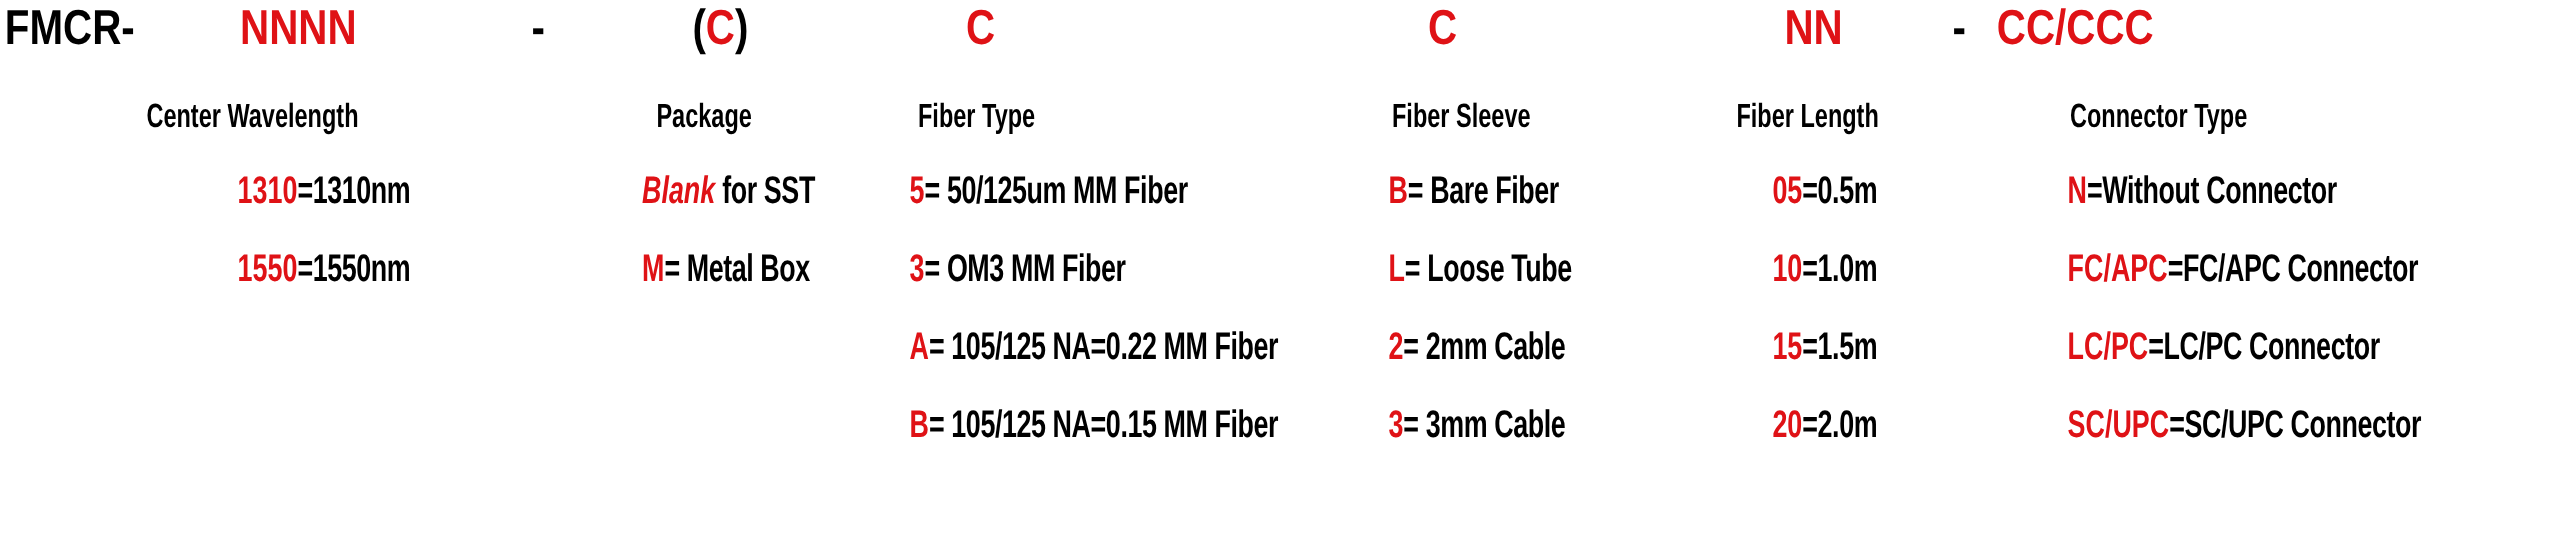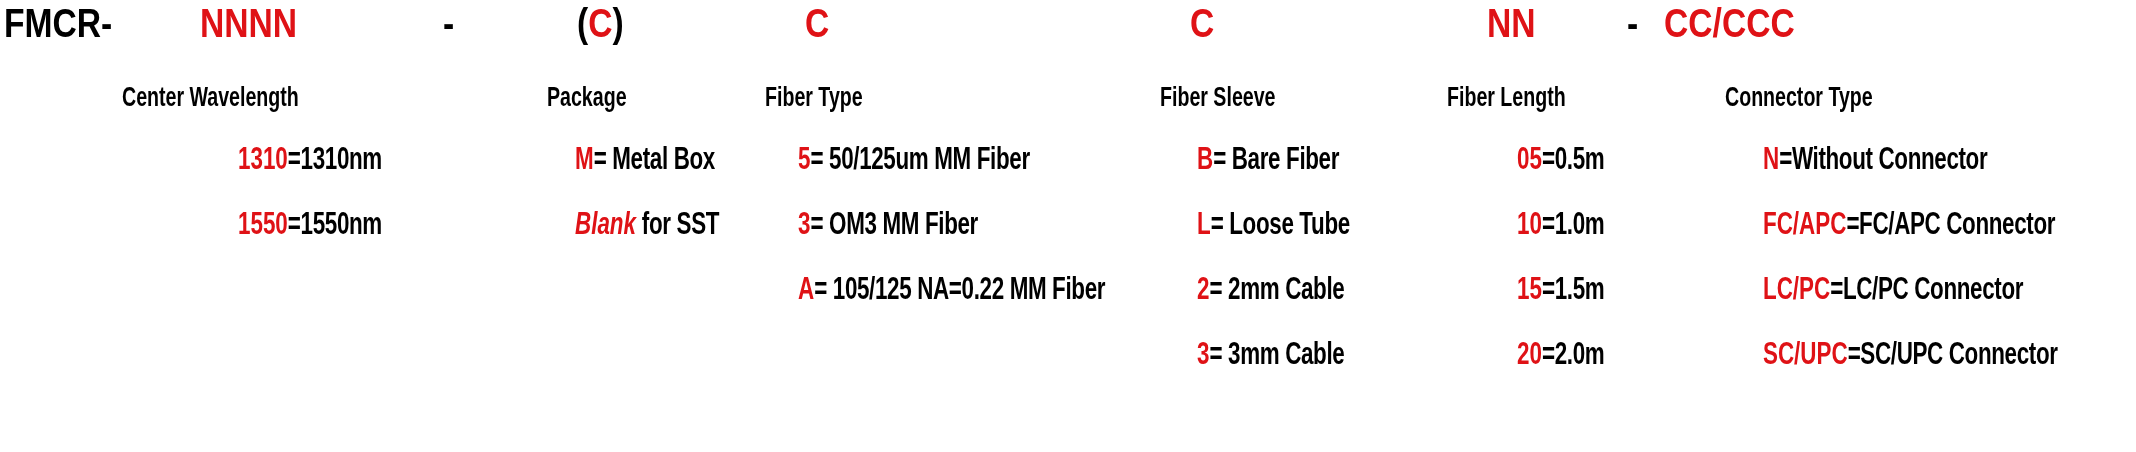--- a/index.html
+++ b/index.html
@@ -22,21 +22,21 @@
   .red { color: var(--red, #df1216); }
 
   
   .col { position: absolute; top: 0; height: 100%; }
   .col-title {
     position: absolute; top: 82px;
     font-size: 28px; font-weight: bold; 
     line-height: 30px; white-space: nowrap;
   }
   .col-title .sqt { display: inline-block; transform: scaleX(0.70); transform-origin: 0 50%; white-space: nowrap; }
-  .col-options { position: absolute; top: 142px; margin-left: 40px; }
+  .col-options { position: absolute; top: 142px; }
   .opt { line-height: 32px; margin-bottom: 33px; font-size: 32px; font-weight: bold; white-space: nowrap; }
   .opt .squeeze { display: inline-block; transform: scaleX(0.70); transform-origin: 0 50%; white-space: nowrap; }
   .opt-code { color: var(--red, #df1216); }
   .opt-code.italic { font-style: italic; }
   .opt-text { color: var(--ink, #000000); letter-spacing: -0.5px; }
 </style>
 </head>
 <body>
 
 <div class="page">
@@ -57,31 +57,32 @@
     <div class="col-title" style="left:2px"><span class="sqt">Center Wavelength</span></div>
     <div class="col-options" style="left:78px">
         <div class="opt"><span class="squeeze"><span class="opt-code">1310</span><span class="opt-text">=1310nm</span></span></div>
         <div class="opt"><span class="squeeze"><span class="opt-code">1550</span><span class="opt-text">=1550nm</span></span></div>
       </div>
   </div>
 
   <div class="col" style="left:535px">
     <div class="col-title" style="left:12px"><span class="sqt">Package</span></div>
     <div class="col-options" style="left:0px">
+        <div class="opt"><span class="squeeze"><span class="opt-code italic">Blank</span><span class="opt-text"> for SST</span></span></div>
         <div class="opt"><span class="squeeze"><span class="opt-code">M</span><span class="opt-text">= Metal Box</span></span></div>
-        <div class="opt"><span class="squeeze"><span class="opt-code italic">Blank</span><span class="opt-text"> for SST</span></span></div>
       </div>
   </div>
 
   <div class="col" style="left:758px">
     <div class="col-title" style="left:7px"><span class="sqt">Fiber Type</span></div>
     <div class="col-options" style="left:0px">
         <div class="opt"><span class="squeeze"><span class="opt-code">5</span><span class="opt-text">= 50/125um MM Fiber</span></span></div>
         <div class="opt"><span class="squeeze"><span class="opt-code">3</span><span class="opt-text">= OM3 MM Fiber</span></span></div>
         <div class="opt"><span class="squeeze"><span class="opt-code">A</span><span class="opt-text">= 105/125 NA=0.22 MM Fiber</span></span></div>
+        <div class="opt"><span class="squeeze"><span class="opt-code">B</span><span class="opt-text">= 105/125 NA=0.15 MM Fiber</span></span></div>
       </div>
   </div>
 
   <div class="col" style="left:1157px">
     <div class="col-title" style="left:3px"><span class="sqt">Fiber Sleeve</span></div>
     <div class="col-options" style="left:0px">
         <div class="opt"><span class="squeeze"><span class="opt-code">B</span><span class="opt-text">= Bare Fiber</span></span></div>
         <div class="opt"><span class="squeeze"><span class="opt-code">L</span><span class="opt-text">= Loose Tube</span></span></div>
         <div class="opt"><span class="squeeze"><span class="opt-code">2</span><span class="opt-text">= 2mm Cable</span></span></div>
         <div class="opt"><span class="squeeze"><span class="opt-code">3</span><span class="opt-text">= 3mm Cable</span></span></div>

